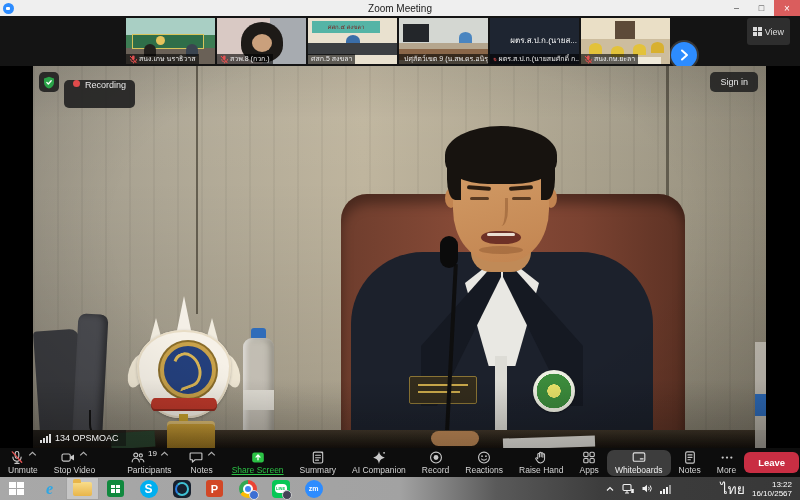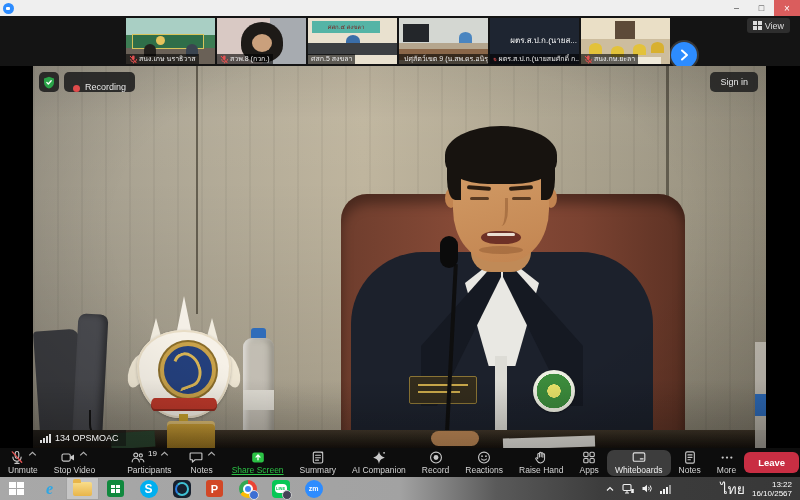--- a/index.html
+++ b/index.html
@@ -43,21 +43,21 @@
   
   .s5{background:#1e2531;}
   
   .s6{background:linear-gradient(#eadfc6 0 45%,#cdbd9e 45%);}
   .s6 .door{position:absolute;left:34px;top:3px;width:20px;height:18px;background:#5d4a38;}
   .s6 .y{position:absolute;width:13px;height:11px;border-radius:50% 50% 0 0;background:#e3c23a;}
   .s6 .y1{left:8px;bottom:10px}.s6 .y2{left:30px;bottom:7px}.s6 .y3{left:52px;bottom:9px}.s6 .y4{left:70px;bottom:11px;background:#d8b02f}
   .s6 .tb2{position:absolute;left:10px;bottom:0;width:70px;height:7px;background:#efe9da;}
 
   .nextbtn{position:absolute;left:671px;top:26px;width:26px;height:26px;border-radius:50%;background:#2d8cff;display:flex;align-items:center;justify-content:center;box-shadow:0 0 0 2px rgba(255,255,255,.15);}
-  .viewbtn{position:absolute;right:10px;top:2px;height:15px;background:#2e2e2e;border-radius:3px;color:#ddd;font-size:9px;display:flex;align-items:center;gap:3px;padding:0 6px;}
+  .viewbtn{position:absolute;right:10px;top:2px;height:27px;background:#2e2e2e;border-radius:3px;color:#ddd;font-size:9px;display:flex;align-items:center;gap:3px;padding:0 6px;}
 
   
   .stage{position:absolute;top:66px;left:0;width:800px;height:382px;background:#000;}
   .video{position:absolute;left:33px;top:0;width:733px;height:382px;overflow:hidden;
     background:linear-gradient(to right,#a09a8b 0,#aea795 18%,#bfb59e 45%,#b3aa94 62%,#a19a87 85%,#968f7d 100%);}
   .wallshade{position:absolute;inset:0;background:
     repeating-linear-gradient(to right,rgba(0,0,0,.045) 0 2px,transparent 2px 24px),
     linear-gradient(to bottom,rgba(255,255,255,.05),transparent 30%,rgba(0,0,0,.12) 92%);}
   .seam1{position:absolute;left:163px;top:0;width:2px;height:248px;background:rgba(40,34,24,.55);}
   .seam2{position:absolute;left:633px;top:0;width:3px;height:100%;background:rgba(35,31,22,.5);}
@@ -116,21 +116,21 @@
   .lbadge{position:absolute;left:220px;top:244px;width:42px;height:42px;border-radius:50%;background:radial-gradient(circle,#e9e46a 0 22%,#3c8c3c 23% 58%,#eef0e2 59% 74%,#4c8c4c 75%);box-shadow:0 1px 2px rgba(0,0,0,.4);}
   .micstem{position:absolute;left:416px;top:198px;width:4px;height:184px;background:#0e0e0e;transform:rotate(3deg);}
   .michead{position:absolute;left:407px;top:170px;width:18px;height:32px;background:#0b0b0b;border-radius:9px;}
   .desk{position:absolute;left:0;bottom:0;width:100%;height:18px;background:linear-gradient(#42382a,#17120d);}
   .goldbox{position:absolute;left:134px;bottom:0;width:48px;height:27px;background:linear-gradient(#d2a53a,#9a7420);border-radius:4px 4px 0 0;box-shadow:inset 0 3px 0 rgba(255,255,255,.3);}
   .hand{position:absolute;left:398px;bottom:2px;width:48px;height:15px;background:#c08a57;border-radius:8px;}
   .papers{position:absolute;left:470px;bottom:0;width:92px;height:11px;background:#e9e7e1;transform:rotate(-2deg);}
   .vignette{position:absolute;inset:0;pointer-events:none;background:radial-gradient(ellipse at 50% 42%,transparent 55%,rgba(0,0,0,.16) 100%),linear-gradient(to bottom,rgba(0,0,0,.07),transparent 14%,transparent 82%,rgba(0,0,0,.22));}
   
   .secshield{position:absolute;left:6px;top:6px;width:20px;height:20px;border-radius:5px;background:rgba(28,28,28,.88);display:flex;align-items:center;justify-content:center;}
-  .recpill{position:absolute;left:31px;top:6px;height:20px;border-radius:5px;background:rgba(32,32,32,.9);display:flex;align-items:flex-end;gap:5px;padding:0 9px;color:#e8e8e8;font-size:9px;}
+  .recpill{position:absolute;left:31px;top:14px;height:28px;border-radius:5px;background:rgba(32,32,32,.9);display:flex;align-items:flex-start;gap:5px;padding:0 9px;color:#e8e8e8;font-size:9px;}
   .recdot{width:7px;height:7px;border-radius:50%;background:#e04b4b;}
   .signin{position:absolute;right:8px;top:6px;height:20px;border-radius:5px;background:rgba(32,32,32,.88);color:#e8e8e8;font-size:9px;display:flex;align-items:center;padding:0 10px;}
   .nameplate{position:absolute;left:0;bottom:2px;height:16px;background:rgba(15,15,15,.55);color:#f0f0f0;font-size:9px;display:flex;align-items:center;gap:4px;padding:0 7px;}
 
   
   .toolbar{position:absolute;top:448px;left:0;width:800px;height:29px;background:#0d0d0d;display:flex;align-items:center;}
   .titem{display:flex;flex-direction:column;align-items:center;justify-content:center;height:29px;padding:0 8px;position:relative;}
   .titem .irow{display:flex;align-items:flex-start;height:15px;}
   .titem svg.micon{display:block;}
   .tlbl{font-size:8.5px;color:#d4d4d4;line-height:10px;white-space:nowrap;}
@@ -167,20 +167,21 @@
   .lang{font-size:14px;color:#f2f2f2;margin-left:41px;}
   .clock{text-align:right;font-size:8px;line-height:9px;color:#fff;}
 </style>
 </head>
 <body>
 
 <div class="app">
 
   <div class="titlebar">
     <div class="zoomdot"></div>
+    <div class="tb-title">Zoom Meeting</div>
     <div class="wctrls">
       <div class="wbtn">–</div>
       <div class="wbtn">□</div>
       <div class="wbtn close">×</div>
     </div>
   </div>
 
   <div class="filmstrip">
     <div class="thumb s1" style="left:126px">
       <div class="ban"></div>

